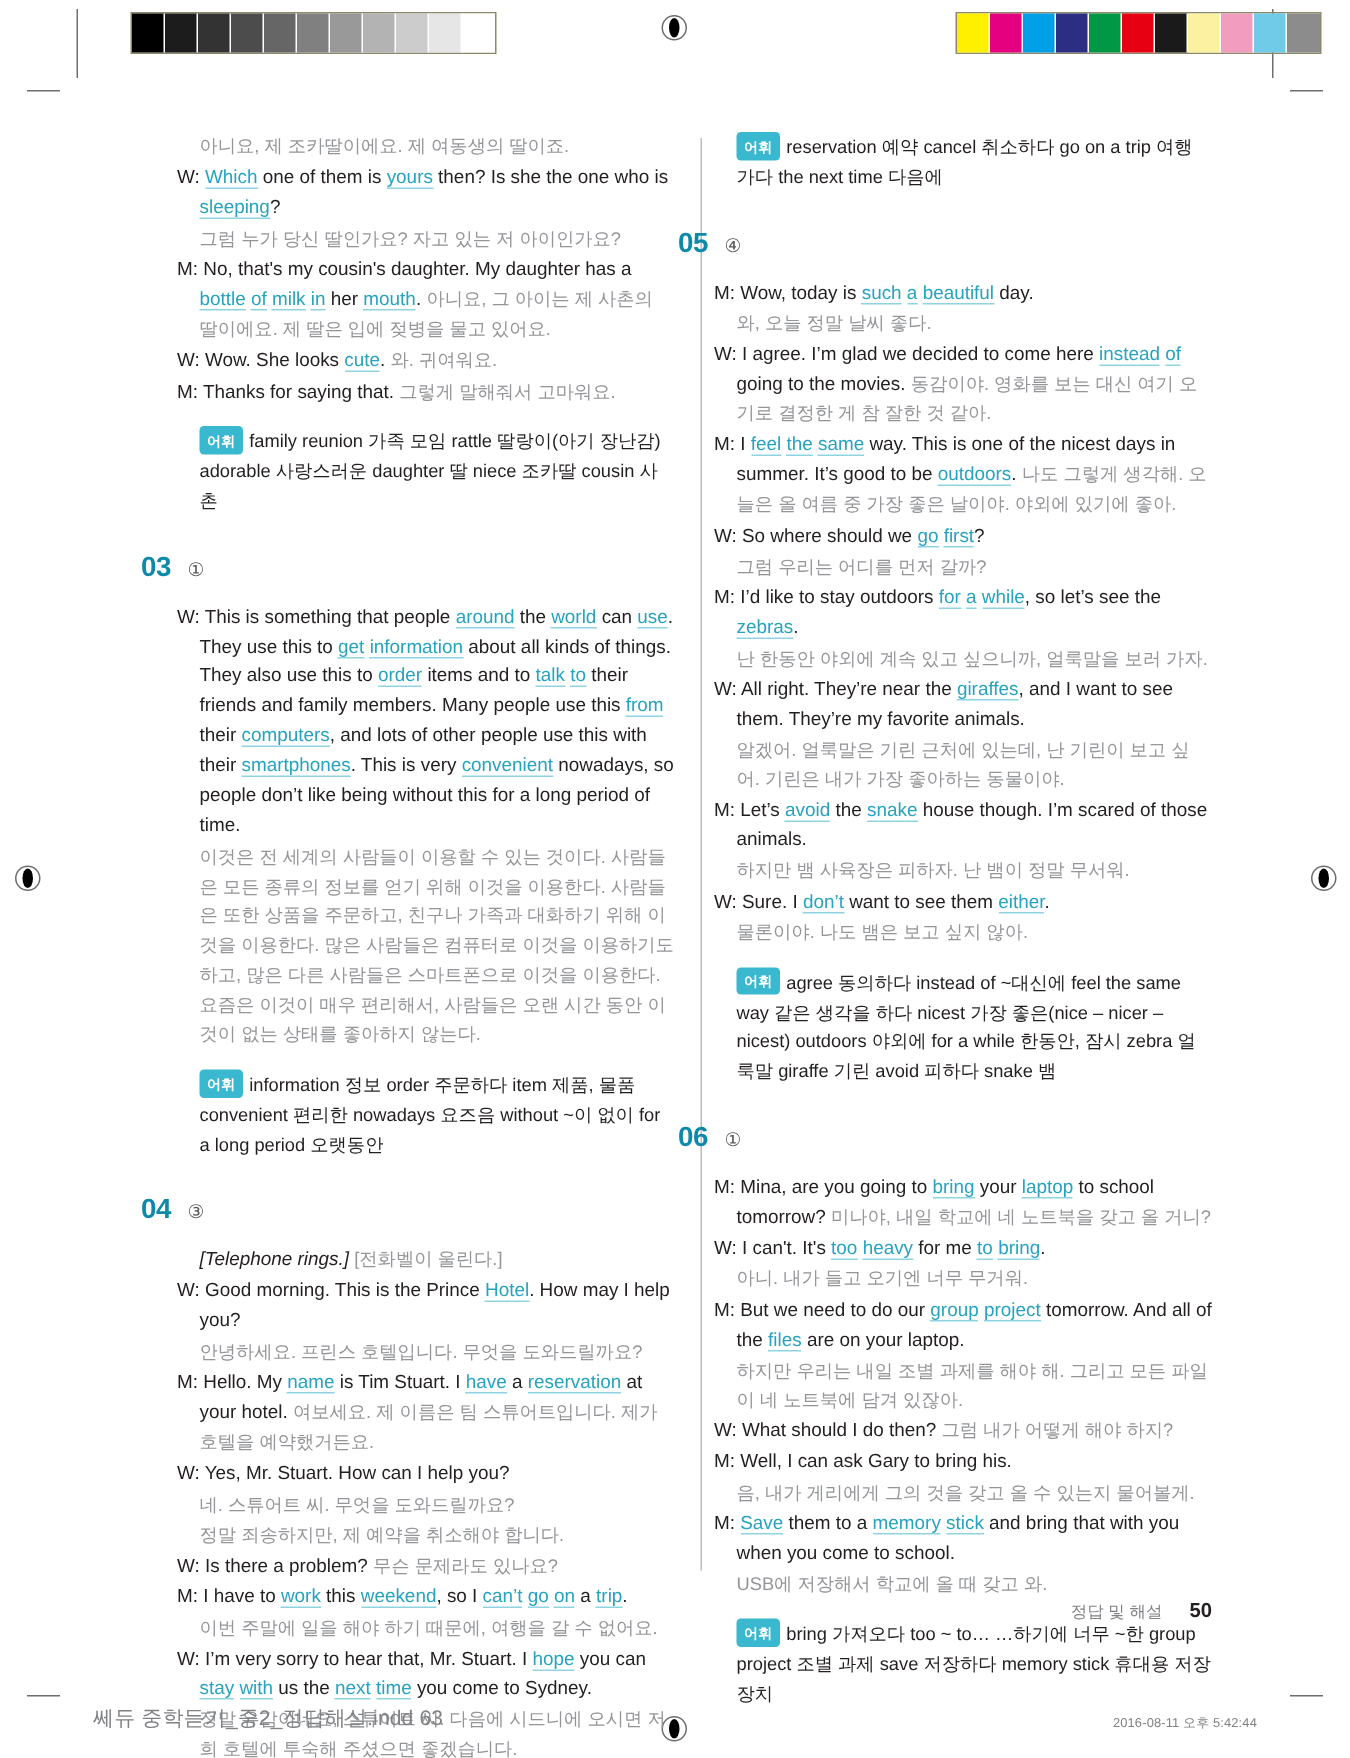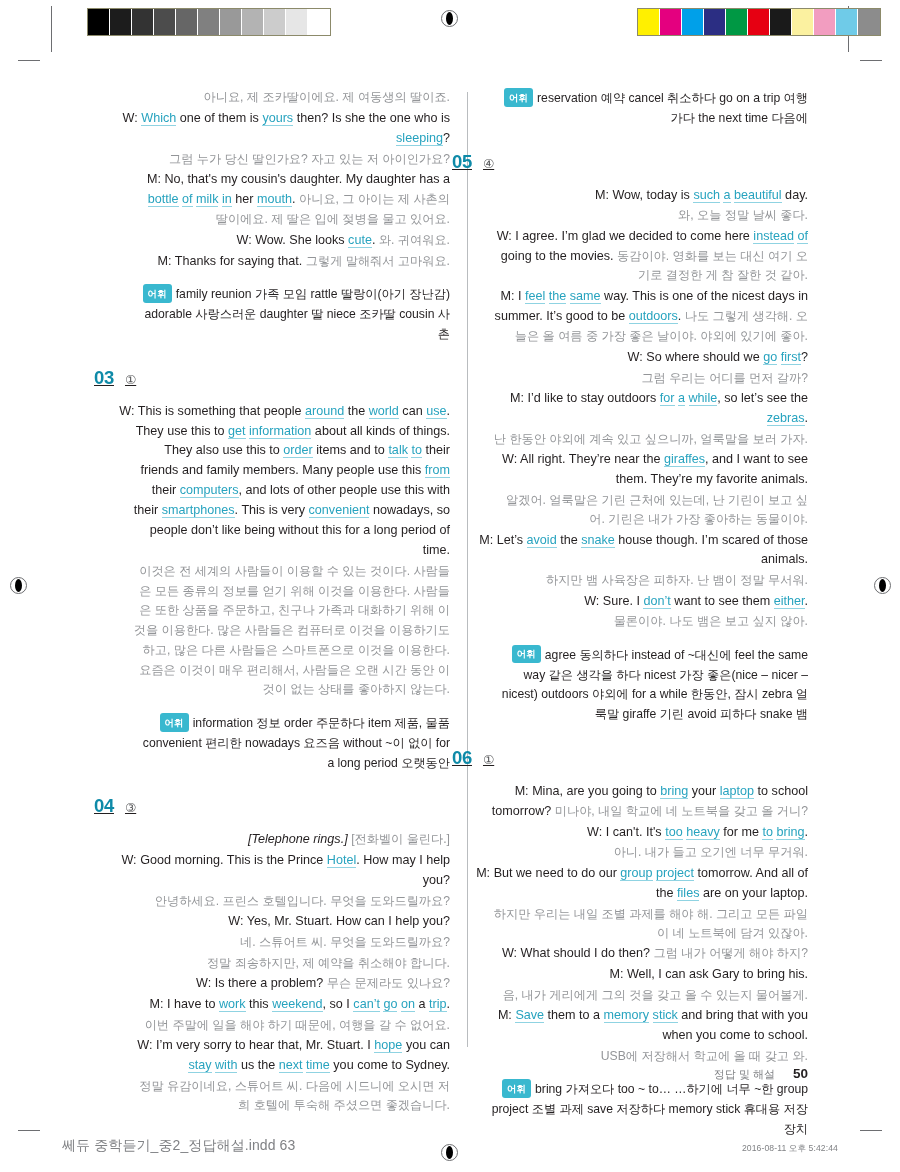--- a/index.html
+++ b/index.html
@@ -29,42 +29,41 @@
   .reg-mark .ring {
     position: absolute; inset: 0;
     border: 1px solid #6d6e71; border-radius: 50%;
   }
   .reg-mark .dot {
     position: absolute; left: 5px; top: 2px; width: 7px; height: 13px;
     background: #000; border-radius: 50%;
   }
 
   
-  .page { position: absolute; left: 0; top: 0; width: 900px; height: 1172px; text-align: right; }
+  .page { position: absolute; left: 0; top: 0; width: 900px; height: 1172px; }
 
   .columns {
     position: absolute;
     left: 118px; top: 88px;
     width: 690px; height: 960px;
     display: flex;
     gap: 26px;
   }
   .col { width: 332px; position: relative; }
   .col-divider {
     position: absolute; left: 467px; top: 92px;
     width: 1px; height: 955px; background: #b9bcbf;
   }
 
   
   .blk { margin-bottom: 0; }
 
   .qnum {
     display: flex; align-items: baseline; gap: 11px;
     margin: 22px 0 13px -24px;
-    text-decoration: underline;
   }
   .qnum .num {
     font-size: 18.5px; font-weight: bold; color: #0e8aa8;
     letter-spacing: -0.3px;
   }
   .qnum .ans { font-size: 12.5px; color: #58595b; }
 
   .line {
     font-size: 12.6px;
     line-height: 1.58;
@@ -226,20 +225,21 @@
           <span class="num">04</span>
           <span class="ans">③</span>
         </div>
         <div class="line cont">
           <span class="stage">[Telephone rings.]</span>
           <span class="ko">[전화벨이 울린다.]</span>
         </div>
         <div id="l04-lines">
             <div class="line"><span class="spk">W: </span><span>Good morning. This is the Prince </span><span class="hl">Hotel</span><span>. How may I help you?</span></div>
             <div class="line cont ko">안녕하세요. 프린스 호텔입니다. 무엇을 도와드릴까요?</div>
+            <div class="line"><span class="spk">M: </span><span>Hello. My </span><span class="hl">name</span><span> is Tim Stuart. I </span><span class="hl">have</span><span> a </span><span class="hl">reservation</span><span> at your hotel. </span><span class="ko">여보세요. 제 이름은 팀 스튜어트입니다. 제가 호텔을 예약했거든요.</span></div>
             <div class="line"><span class="spk">W: </span><span>Yes, Mr. Stuart. How can I help you?</span></div>
             <div class="line cont ko">네. 스튜어트 씨. 무엇을 도와드릴까요?</div>
             <div class="line cont ko">정말 죄송하지만, 제 예약을 취소해야 합니다.</div>
             <div class="line"><span class="spk">W: </span><span>Is there a problem? </span><span class="ko">무슨 문제라도 있나요?</span></div>
             <div class="line"><span class="spk">M: </span><span>I have to </span><span class="hl">work</span><span> this </span><span class="hl">weekend</span><span>, so I </span><span class="hl">can’t</span><span> </span><span class="hl">go</span><span> </span><span class="hl">on</span><span> a </span><span class="hl">trip</span><span>.</span></div>
             <div class="line cont ko">이번 주말에 일을 해야 하기 때문에, 여행을 갈 수 없어요.</div>
             <div class="line"><span class="spk">W: </span><span>I’m very sorry to hear that, Mr. Stuart. I </span><span class="hl">hope</span><span> you can </span><span class="hl">stay</span><span> </span><span class="hl">with</span><span> us the </span><span class="hl">next</span><span> </span><span class="hl">time</span><span> you come to Sydney.</span></div>
             <div class="line cont ko">정말 유감이네요, 스튜어트 씨. 다음에 시드니에 오시면 저희 호텔에 투숙해 주셨으면 좋겠습니다.</div>
           </div>
       </div>

